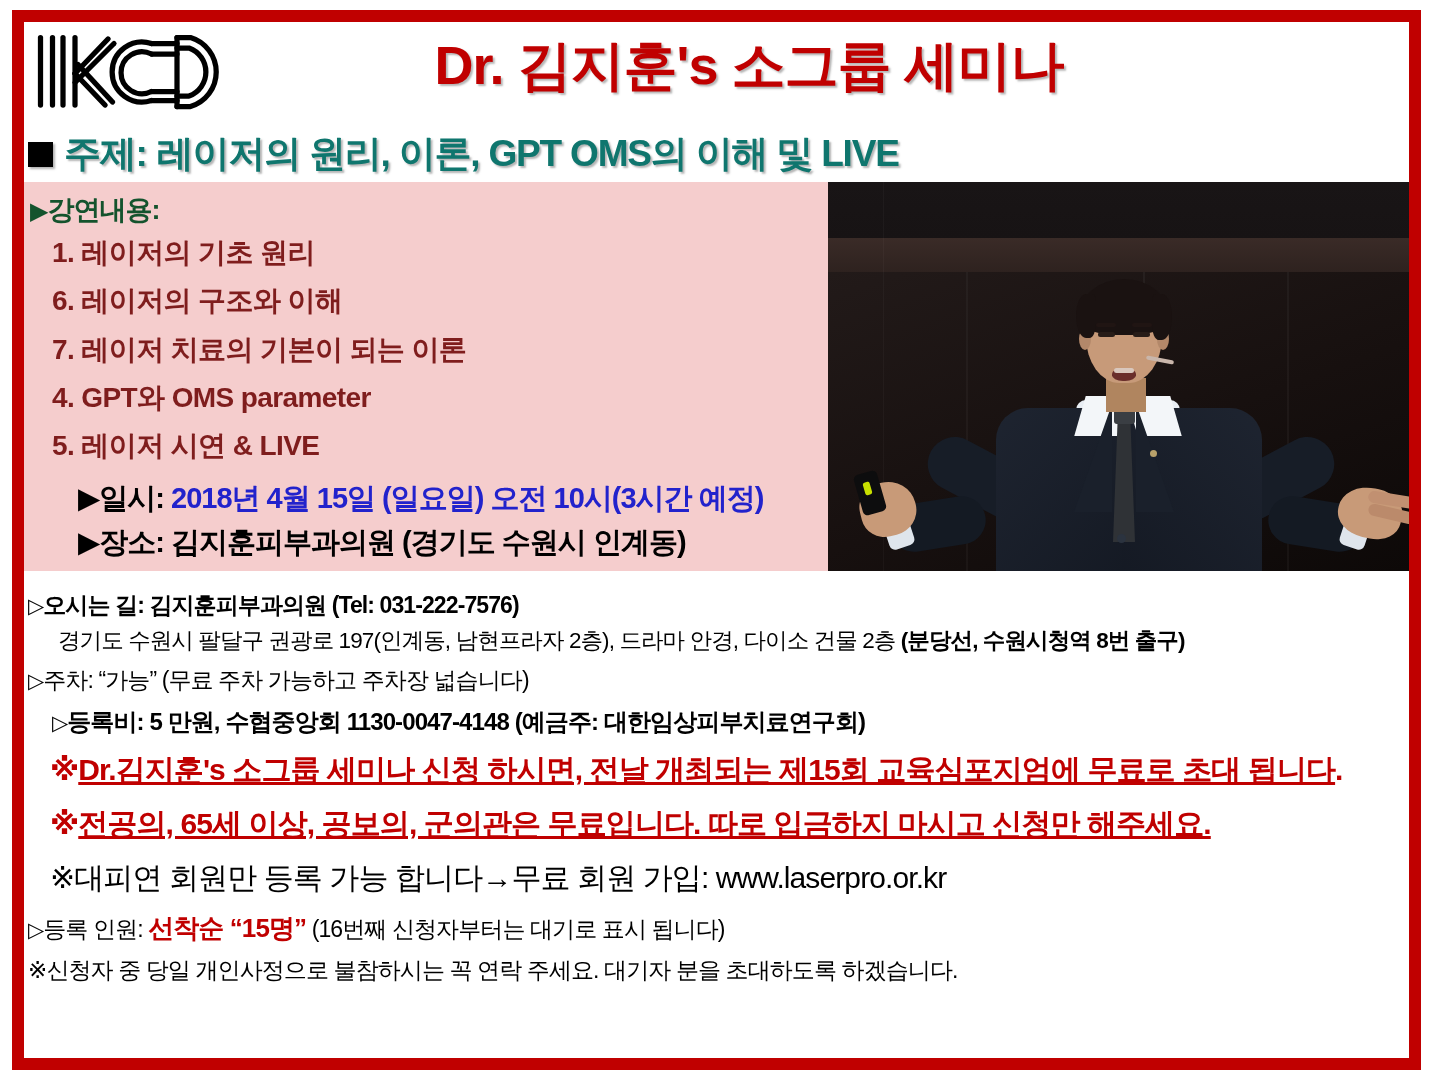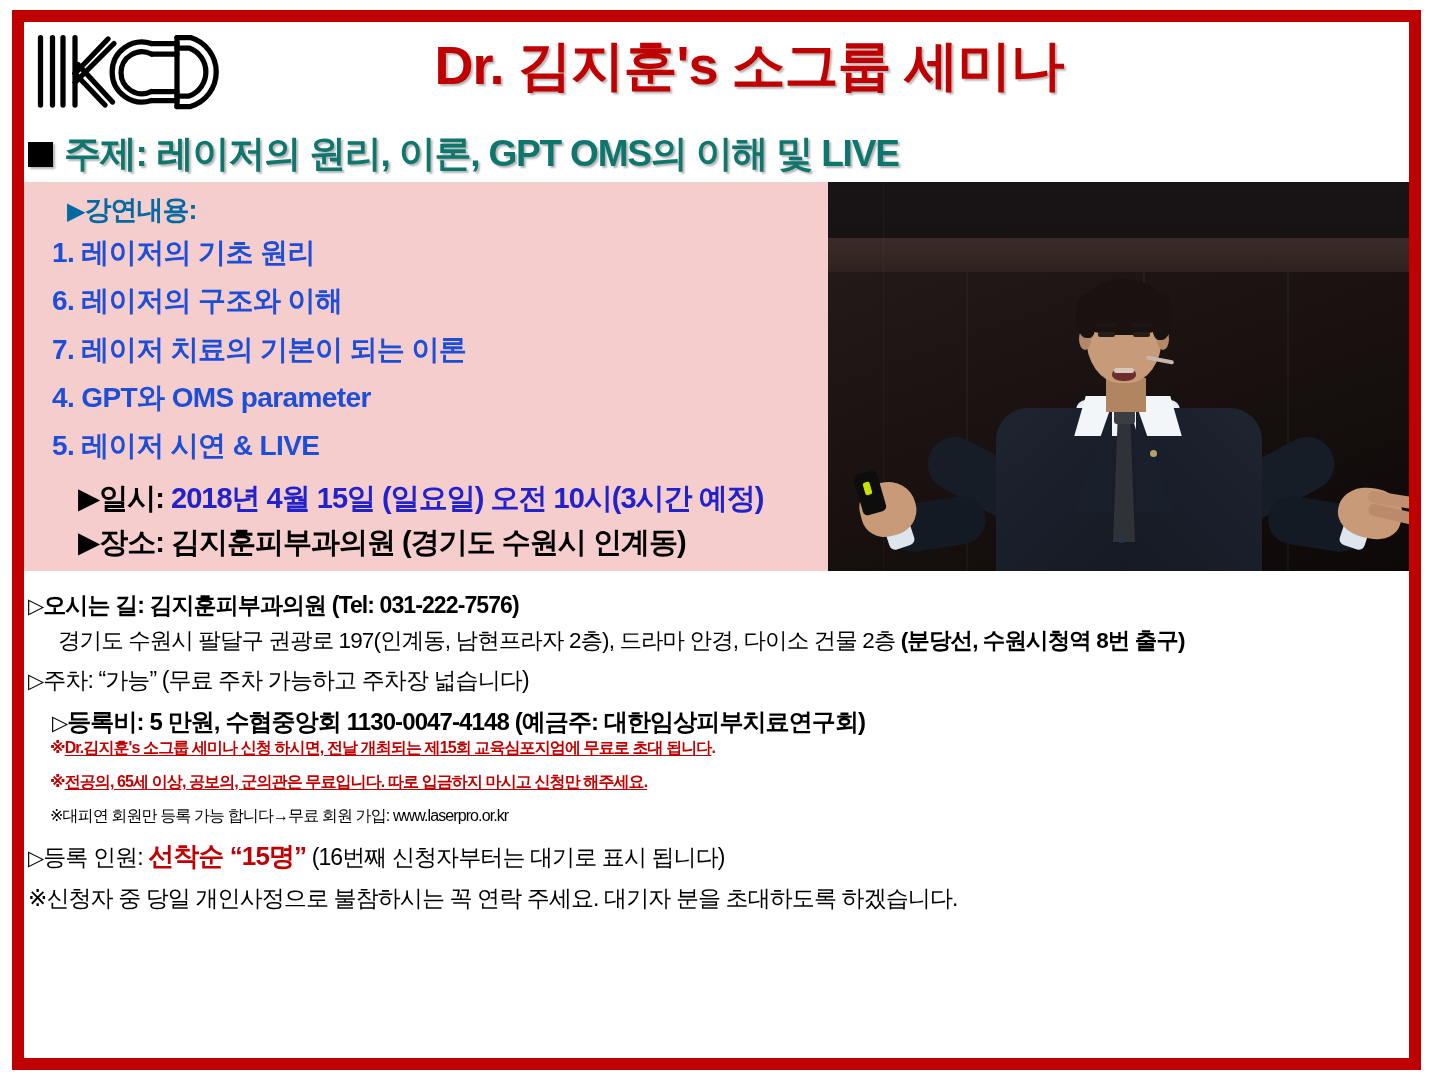--- a/index.html
+++ b/index.html
@@ -98,32 +98,31 @@
     display: flex;
   }
   .pink-box {
     width: 804px;
     background: #f5cdcd;
     padding: 10px 0 0 6px;
   }
   .pink-box .lead {
     font-size: 27px;
     font-weight: bold;
-    color: #0369a1;
+    color: #14532d;
     letter-spacing: -1px;
     line-height: 1.38;
     white-space: nowrap;
-    margin-left: 37px;
   }
   .pink-box .lead .tri { font-size: 24px; }
   .pink-box ol { list-style: none; }
   .pink-box li {
     font-size: 28px;
     font-weight: bold;
-    color: #1d4ed8;
+    color: #7f1d1d;
     letter-spacing: -0.6px;
     line-height: 1.72;
     padding-left: 22px;
     white-space: nowrap;
   }
   .pink-box .when,
   .pink-box .where {
     font-size: 29px;
     font-weight: bold;
     color: #000;
@@ -251,23 +250,23 @@
   .details .row.b { font-weight: bold; }
   .details .addr {
     font-size: 22.5px;
     letter-spacing: -0.9px;
     padding-left: 30px;
     margin-top: -6px;
     margin-bottom: 10px;
     white-space: nowrap;
   }
   .details .addr b { font-weight: bold; }
-  .details .fee { font-size: 24px; font-weight: bold; margin-bottom: 0; padding-left: 24px; }
+  .details .fee { font-size: 24px; font-weight: bold; margin-bottom: 12px; padding-left: 24px; }
   .details .note {
-    font-size: 16px;
+    font-size: 30px;
     letter-spacing: -0.9px;
     padding-left: 22px;
     margin-bottom: 13px;
     white-space: nowrap;
   }
   .red-note { color: #c00000; font-weight: bold; }
   .red-note u { text-decoration: underline; text-underline-offset: 2px; }
   .blue-b { color: #2222cc; font-weight: bold; }
   .red-b  { color: #c00000; font-weight: bold; }
   .arrow  { font-weight: bold; }

